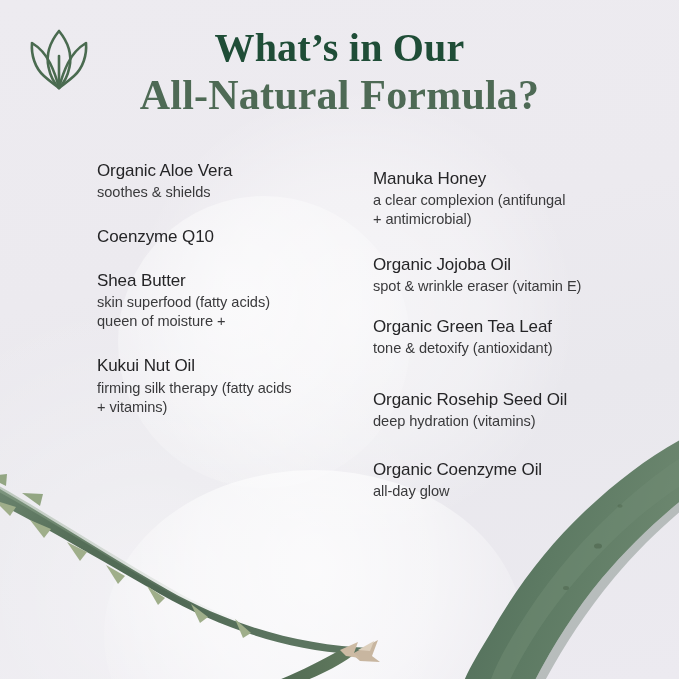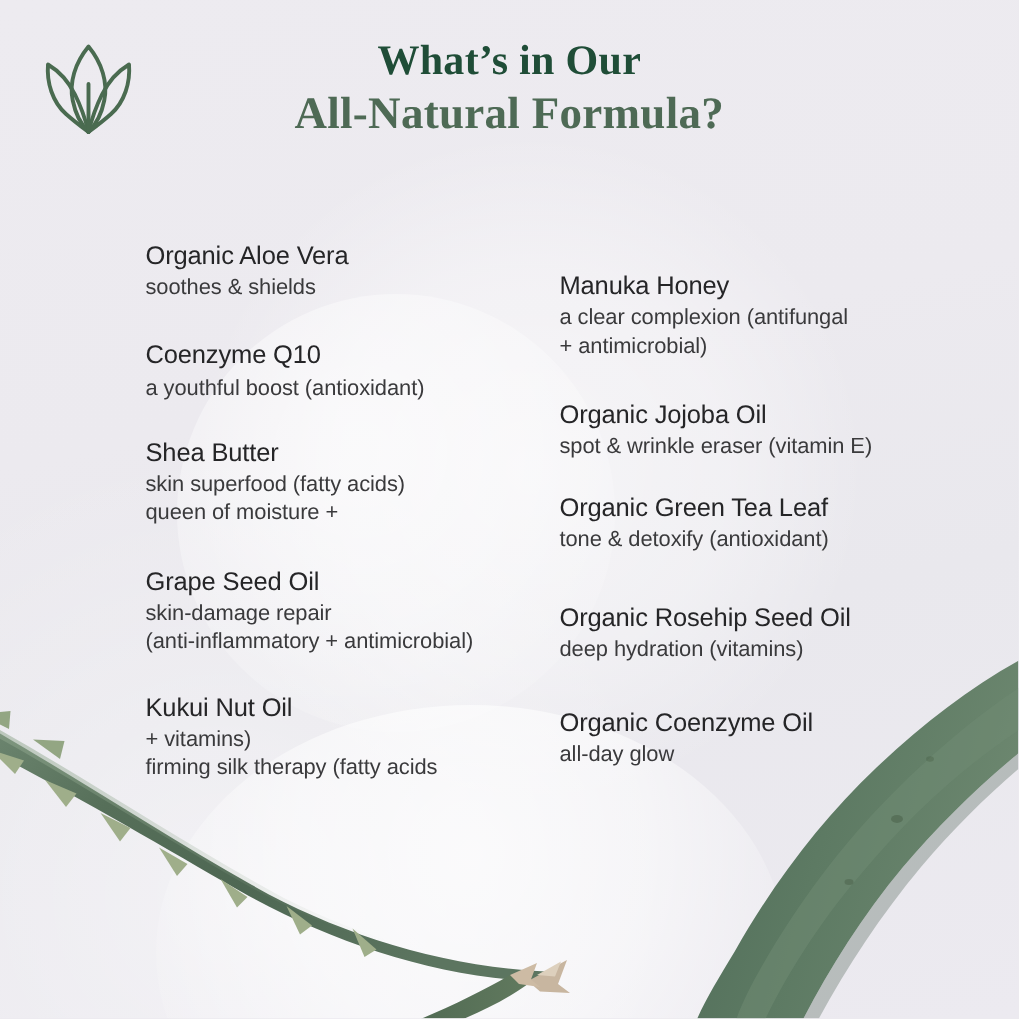--- a/index.html
+++ b/index.html
@@ -71,27 +71,27 @@
     left: 0;
     top: 26px;
     width: 679px;
     text-align: center;
     font-family: "Liberation Serif", serif;
     line-height: 1.10;
     letter-spacing: 0.2px;
   }
   .head-line1 {
     display: block;
-    font-size: 28px;
+    font-size: 40px;
     font-weight: 700;
     color: #1f4d37;
   }
   .head-line2 {
     display: block;
-    font-size: 30px;
+    font-size: 42px;
     font-weight: 700;
     color: #4e6a55;
     margin-top: 2px;
   }
 
   
   .columns {
     position: absolute;
     left: 0;
     top: 160px;
@@ -158,47 +158,37 @@
   <div class="columns">
     <div class="col col-left" id="col-left">
         <div class="ing" style="margin-bottom: 24px;">
           <div class="ing-name">Organic Aloe Vera</div>
           <div class="ing-desc">
             <span>soothes &amp; shields</span>
           </div>
         </div>
         <div class="ing" style="margin-bottom: 22px;">
           <div class="ing-name">Coenzyme Q10</div>
-          <div class="ing-desc">
-            <span>a youthful boost (antioxidant)</span>
-          </div>
         </div>
         <div class="ing" style="margin-bottom: 24px;">
           <div class="ing-name">Shea Butter</div>
           <div class="ing-desc">
             <span>skin superfood (fatty acids)</span>
             <span>queen of moisture +</span>
           </div>
         </div>
-        <div class="ing" style="margin-bottom: 22px;">
-          <div class="ing-name">Grape Seed Oil</div>
-          <div class="ing-desc">
-            <span>skin-damage repair</span>
-            <span>(anti-inflammatory + antimicrobial)</span>
-          </div>
-        </div>
         <div class="ing" style="margin-bottom: 0px;">
           <div class="ing-name">Kukui Nut Oil</div>
           <div class="ing-desc">
+            <span>firming silk therapy (fatty acids</span>
             <span>+ vitamins)</span>
-            <span>firming silk therapy (fatty acids</span>
           </div>
         </div>
       </div>
-    <div class="col col-right" id="col-right" style="top: 20px;">
+    <div class="col col-right" id="col-right" style="top: 8px;">
         <div class="ing" style="margin-bottom: 24px;">
           <div class="ing-name">Manuka Honey</div>
           <div class="ing-desc">
             <span>a clear complexion (antifungal</span>
             <span>+ antimicrobial)</span>
           </div>
         </div>
         <div class="ing" style="margin-bottom: 20px;">
           <div class="ing-name">Organic Jojoba Oil</div>
           <div class="ing-desc">

